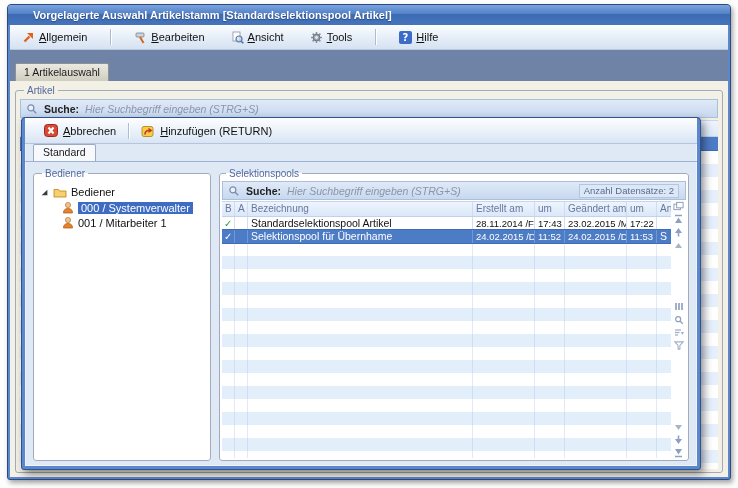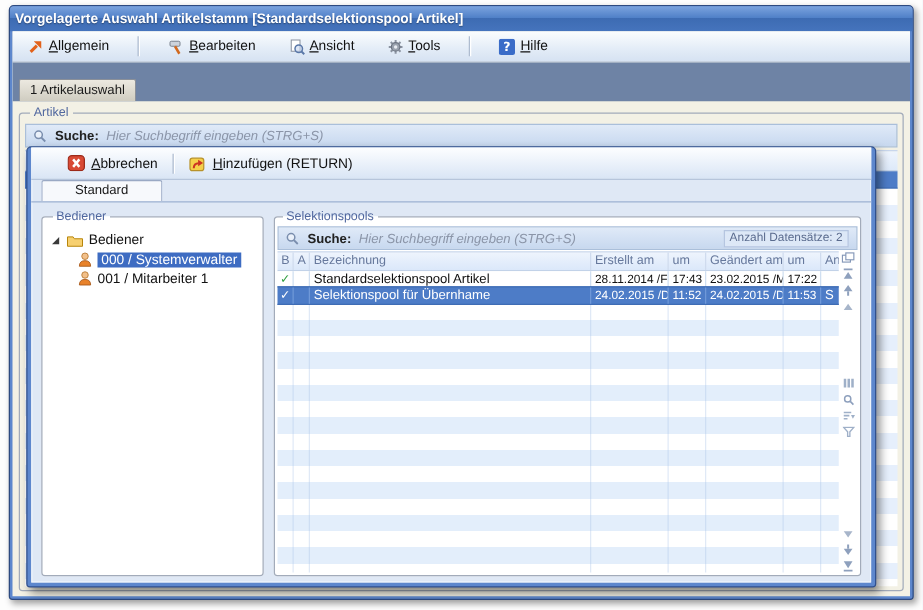--- a/index.html
+++ b/index.html
@@ -3,21 +3,21 @@
 <meta charset="utf-8">
 <style>
   html,body{margin:0;padding:0;}
   body{font-family:"Liberation Sans","DejaVu Sans",sans-serif;background:#fff;}
   .page{position:relative;width:738px;height:488px;overflow:hidden;background:#fdfdfd;}
 
   
   .main-window{position:absolute;left:7px;top:4px;width:722px;height:474px;
     background:#5d87cd;border:1px solid #2d4a80;border-radius:4px 4px 3px 3px;
     box-shadow:2px 3px 5px rgba(0,0,0,.35);}
-  .mw-titlebar{height:20px;display:flex;align-items:center;padding:0 4px;
+  .mw-titlebar{height:20px;display:flex;align-items:center;padding:0 25px;
     border-radius:3px 3px 0 0;
     background:linear-gradient(180deg,#7ba3de 0%,#5181c8 45%,#3d6bb2 46%,#4574bd 100%);}
   .mw-title{color:#fff;font-size:11px;font-weight:bold;text-shadow:0 1px 1px rgba(0,0,0,.35);white-space:nowrap;}
   .mw-body{position:absolute;top:20px;left:2px;right:2px;bottom:2px;background:#f3f1e5;
     display:flex;flex-direction:column;overflow:hidden;}
 
   
   .menubar{height:24px;display:flex;align-items:center;gap:14px;padding:0 6px;
     background:linear-gradient(#fbfdfe,#e3ecf7 60%,#d6e2f2);border-bottom:1px solid #bac8dc;}
   .menu-item{display:flex;align-items:center;gap:4px;padding:2px 6px;font-size:11px;color:#111;cursor:default;}
@@ -66,26 +66,26 @@
     box-shadow:3px 4px 8px rgba(0,0,0,.45);display:flex;flex-direction:column;}
   .dlg-titlebar{height:19px;display:flex;align-items:center;gap:3px;padding:0 4px 0 8px;
     border-radius:3px 3px 0 0;
     background:linear-gradient(180deg,#7ba3de 0%,#5181c8 45%,#3d6bb2 46%,#4574bd 100%);}
   .dlg-title{flex:1;color:#fff;font-size:11px;font-weight:bold;text-shadow:0 1px 1px rgba(0,0,0,.35);white-space:nowrap;overflow:hidden;}
   .winbtn{height:13px;border-radius:2px;display:flex;align-items:center;justify-content:center;cursor:default;}
   .btn-restore{width:20px;background:linear-gradient(#f6f9fc,#ccd9ec);border:1px solid #7f95b8;}
   .btn-close{width:24px;background:linear-gradient(#f0a396,#d4503c 55%,#b83322);border:1px solid #8e2c1d;}
   .dlg-body{flex:1;margin:0 3px 3px 3px;background:#dfe8f5;display:flex;flex-direction:column;
     box-shadow:inset 0 0 0 1px #eef4fb;min-height:0;}
-  .dlg-toolbar{height:25px;display:flex;align-items:center;gap:4px;padding:0 24px;
+  .dlg-toolbar{height:25px;display:flex;align-items:center;gap:4px;padding:0 14px;
     background:linear-gradient(#fdfeff,#d9e5f5);border-bottom:1px solid #b6c5db;}
   .tool-btn{display:flex;align-items:center;gap:5px;padding:2px 5px;font-size:11px;color:#111;cursor:default;}
   .dlg-tabrow{height:17px;display:flex;align-items:flex-end;padding-left:8px;}
   .dlg-tab{height:16px;line-height:15px;background:#f7f9fc;border:1px solid #9aa9c4;border-bottom:none;
-    border-radius:2px 2px 0 0;padding:0 26px;font-size:10.5px;color:#1a1a1a;}
+    border-radius:2px 2px 0 0;padding:0 9px;font-size:10.5px;color:#1a1a1a;}
   .dlg-content{flex:1;display:flex;gap:8px;padding:6px 8px 5px 8px;border-top:1px solid #9db1d2;min-height:0;}
 
   
   .fs-bediener{width:168px;background:#fff;}
   .tree{padding:2px 2px;font-size:11px;color:#111;}
   .tree-root{display:flex;align-items:center;gap:4px;padding:2px 0;}
   .tree-child{display:flex;align-items:center;gap:4px;margin-left:22px;padding:1px 0;}
   .tree-label{white-space:nowrap;}
   .tree-child .sel{background:#3e6cc2;color:#fff;padding:0 3px;}
 

